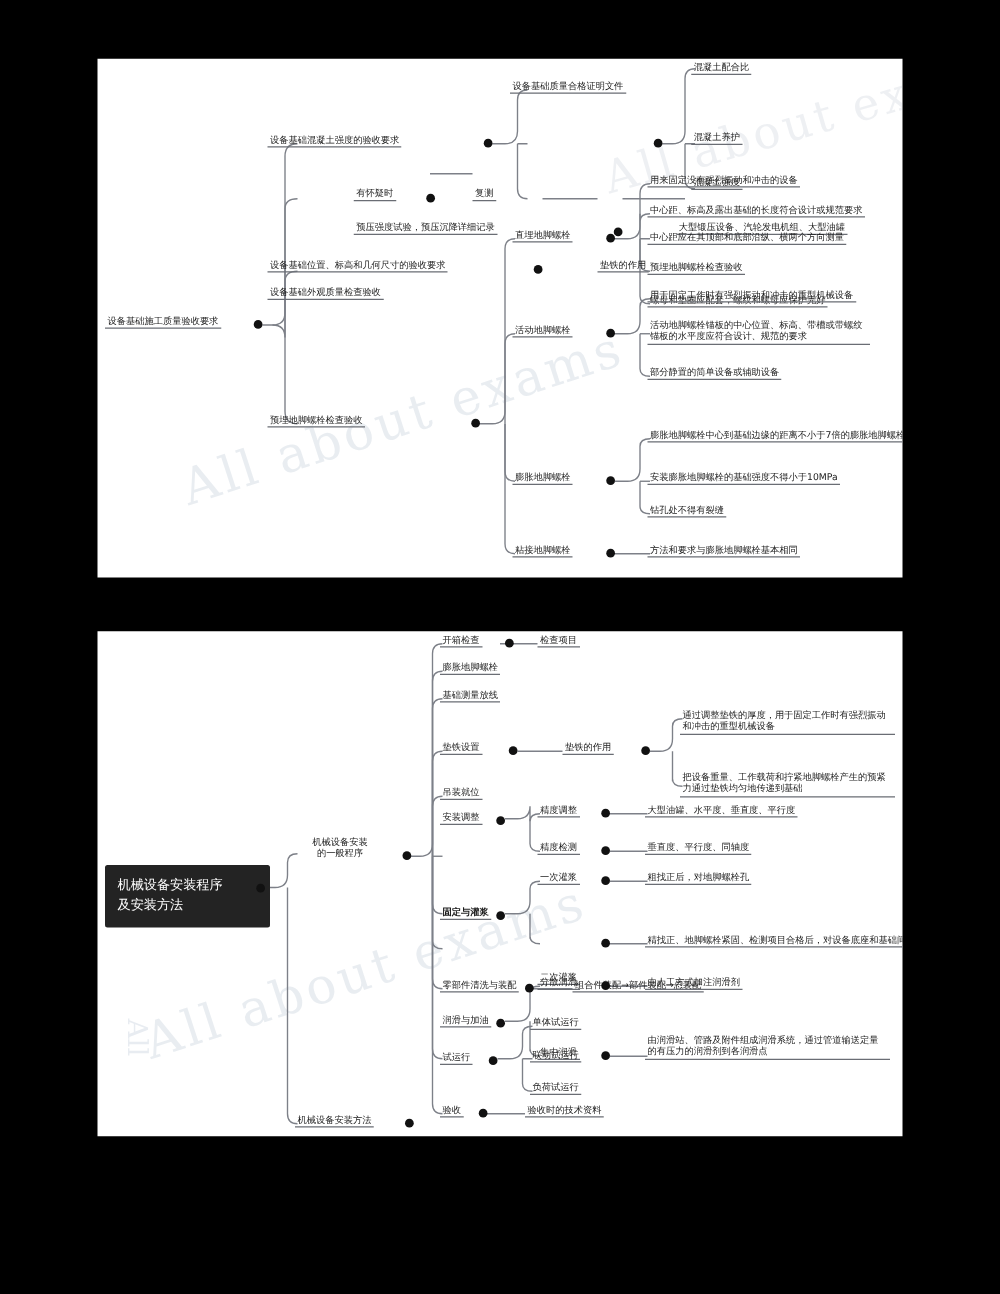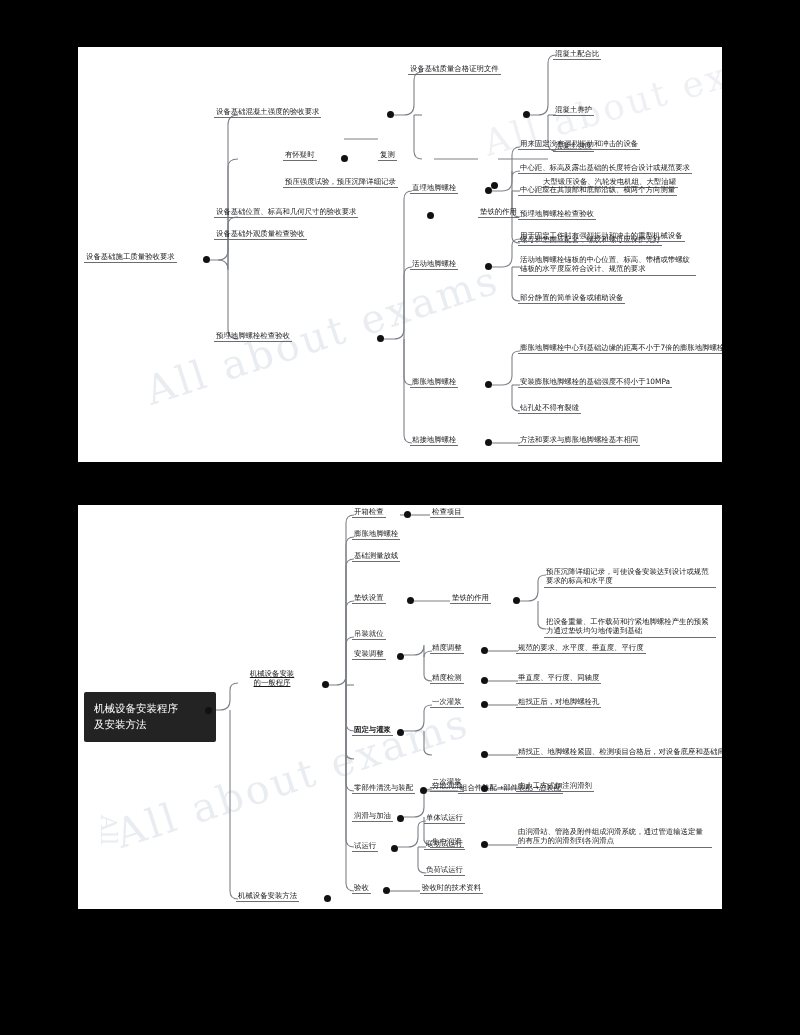--- a/index.html
+++ b/index.html
@@ -243,21 +243,21 @@
       <path d="M310,386 L342,386"></path>
     </g>
   </svg>
 
   <div class="node root" style="left:6px;top:187px;width:112px;">
     <span class="txt" style="white-space:pre-line;">机械设备安装程序
 及安装方法</span>
   </div>
   <div class="dot" style="left:127px;top:202px;"></div>
 
-  <div class="node wrap" style="left:158px;top:164px;width:72px;text-align:center;text-decoration:underline;">
+  <div class="node wrap" style="left:158px;top:164px;width:72px;text-align:center;">
     <span class="txt" style="white-space:pre-line;border-bottom:none;">机械设备安装
 的一般程序</span>
   </div>
   <div class="dot" style="left:244px;top:176px;"></div>
 
   <div class="node" style="left:158px;top:386px;">
     <span class="txt">机械设备安装方法</span>
   </div>
   <div class="dot" style="left:246px;top:390px;"></div>
 
@@ -278,40 +278,40 @@
 
   <div class="node" style="left:274px;top:88px;">
     <span class="txt">垫铁设置</span>
   </div>
   <div class="dot" style="left:329px;top:92px;"></div>
   <div class="node" style="left:372px;top:88px;">
     <span class="txt">垫铁的作用</span>
   </div>
   <div class="dot" style="left:435px;top:92px;"></div>
   <div class="node wrap" style="left:466px;top:62px;width:172px;">
-    <span class="txt">预压沉降详细记录，可使设备安装达到设计或规范要求的标高和水平度</span>
+    <span class="txt">通过调整垫铁的厚度，用于固定工作时有强烈振动和冲击的重型机械设备</span>
   </div>
   <div class="node wrap" style="left:466px;top:112px;width:172px;">
     <span class="txt">把设备重量、工作载荷和拧紧地脚螺栓产生的预紧力通过垫铁均匀地传递到基础</span>
   </div>
 
   <div class="node" style="left:274px;top:124px;">
     <span class="txt">吊装就位</span>
   </div>
 
   <div class="node" style="left:274px;top:144px;">
     <span class="txt">安装调整</span>
   </div>
   <div class="dot" style="left:319px;top:148px;"></div>
   <div class="node" style="left:352px;top:138px;">
     <span class="txt">精度调整</span>
   </div>
   <div class="dot" style="left:403px;top:142px;"></div>
   <div class="node" style="left:438px;top:138px;">
-    <span class="txt">规范的要求、水平度、垂直度、平行度</span>
+    <span class="txt">大型油罐、水平度、垂直度、平行度</span>
   </div>
   <div class="node" style="left:352px;top:168px;">
     <span class="txt">精度检测</span>
   </div>
   <div class="dot" style="left:403px;top:172px;"></div>
   <div class="node" style="left:438px;top:168px;">
     <span class="txt">垂直度、平行度、同轴度</span>
   </div>
 
   <div class="node" style="left:274px;top:220px;font-weight:bold;">

